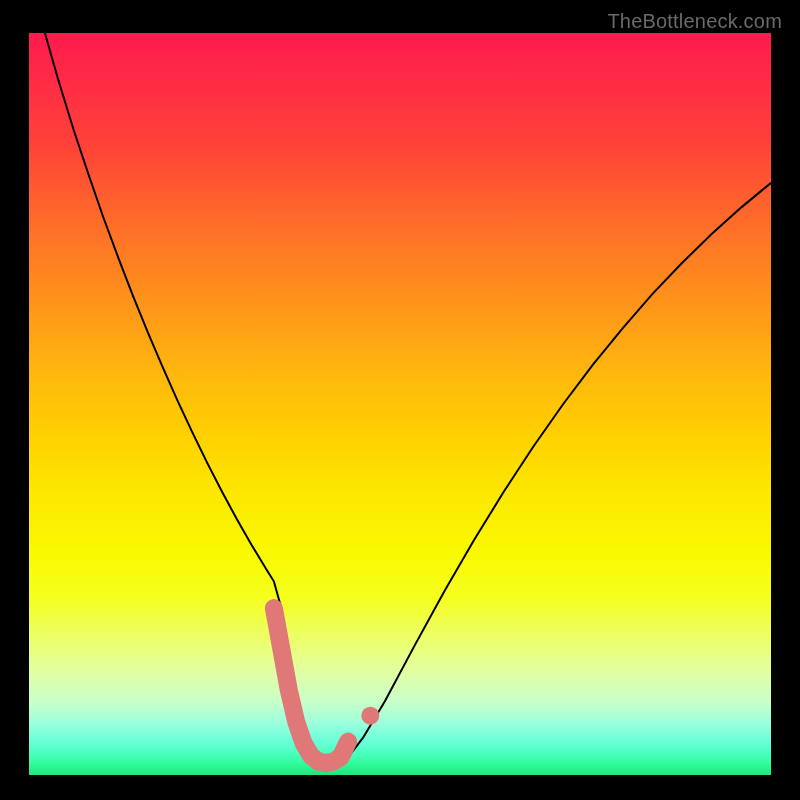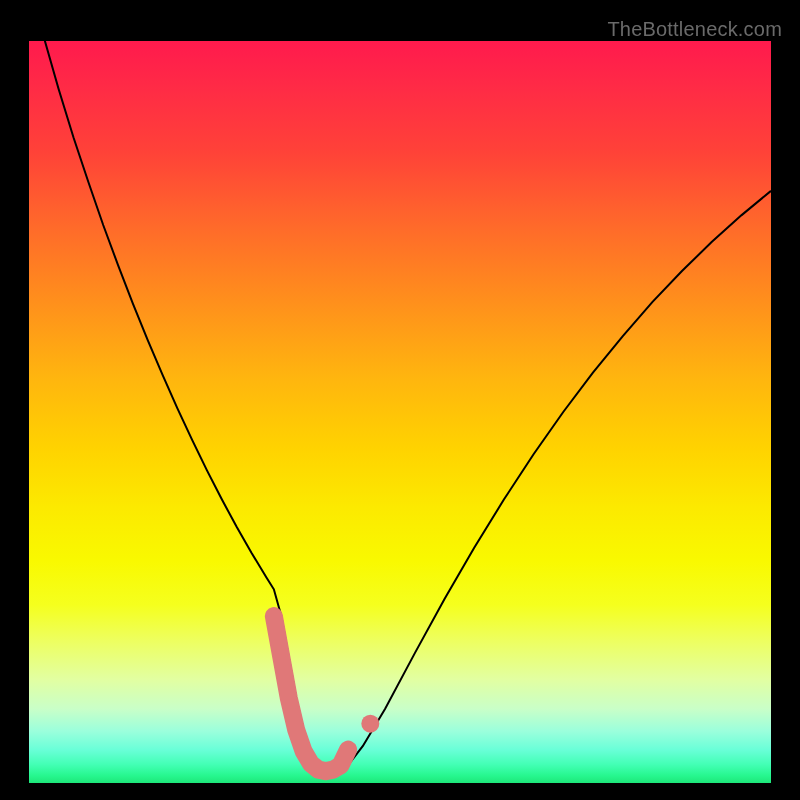--- a/index.html
+++ b/index.html
@@ -6,21 +6,21 @@
   margin: 0;
   padding: 0;
   width: 800px;
   height: 800px;
   background: #000;
   font-family: Arial, Helvetica, sans-serif;
   overflow: hidden;
 }
 .frame {
   position: absolute;
-  left: 0; top: 12px;
+  left: 0; top: 4px;
   width: 800px; height: 688px;
   background: #000;
 }
 .plot-area {
   position: absolute;
   left: 29px;
   top: 29px;
   width: 742px;
   height: 742px;
   overflow: hidden;

